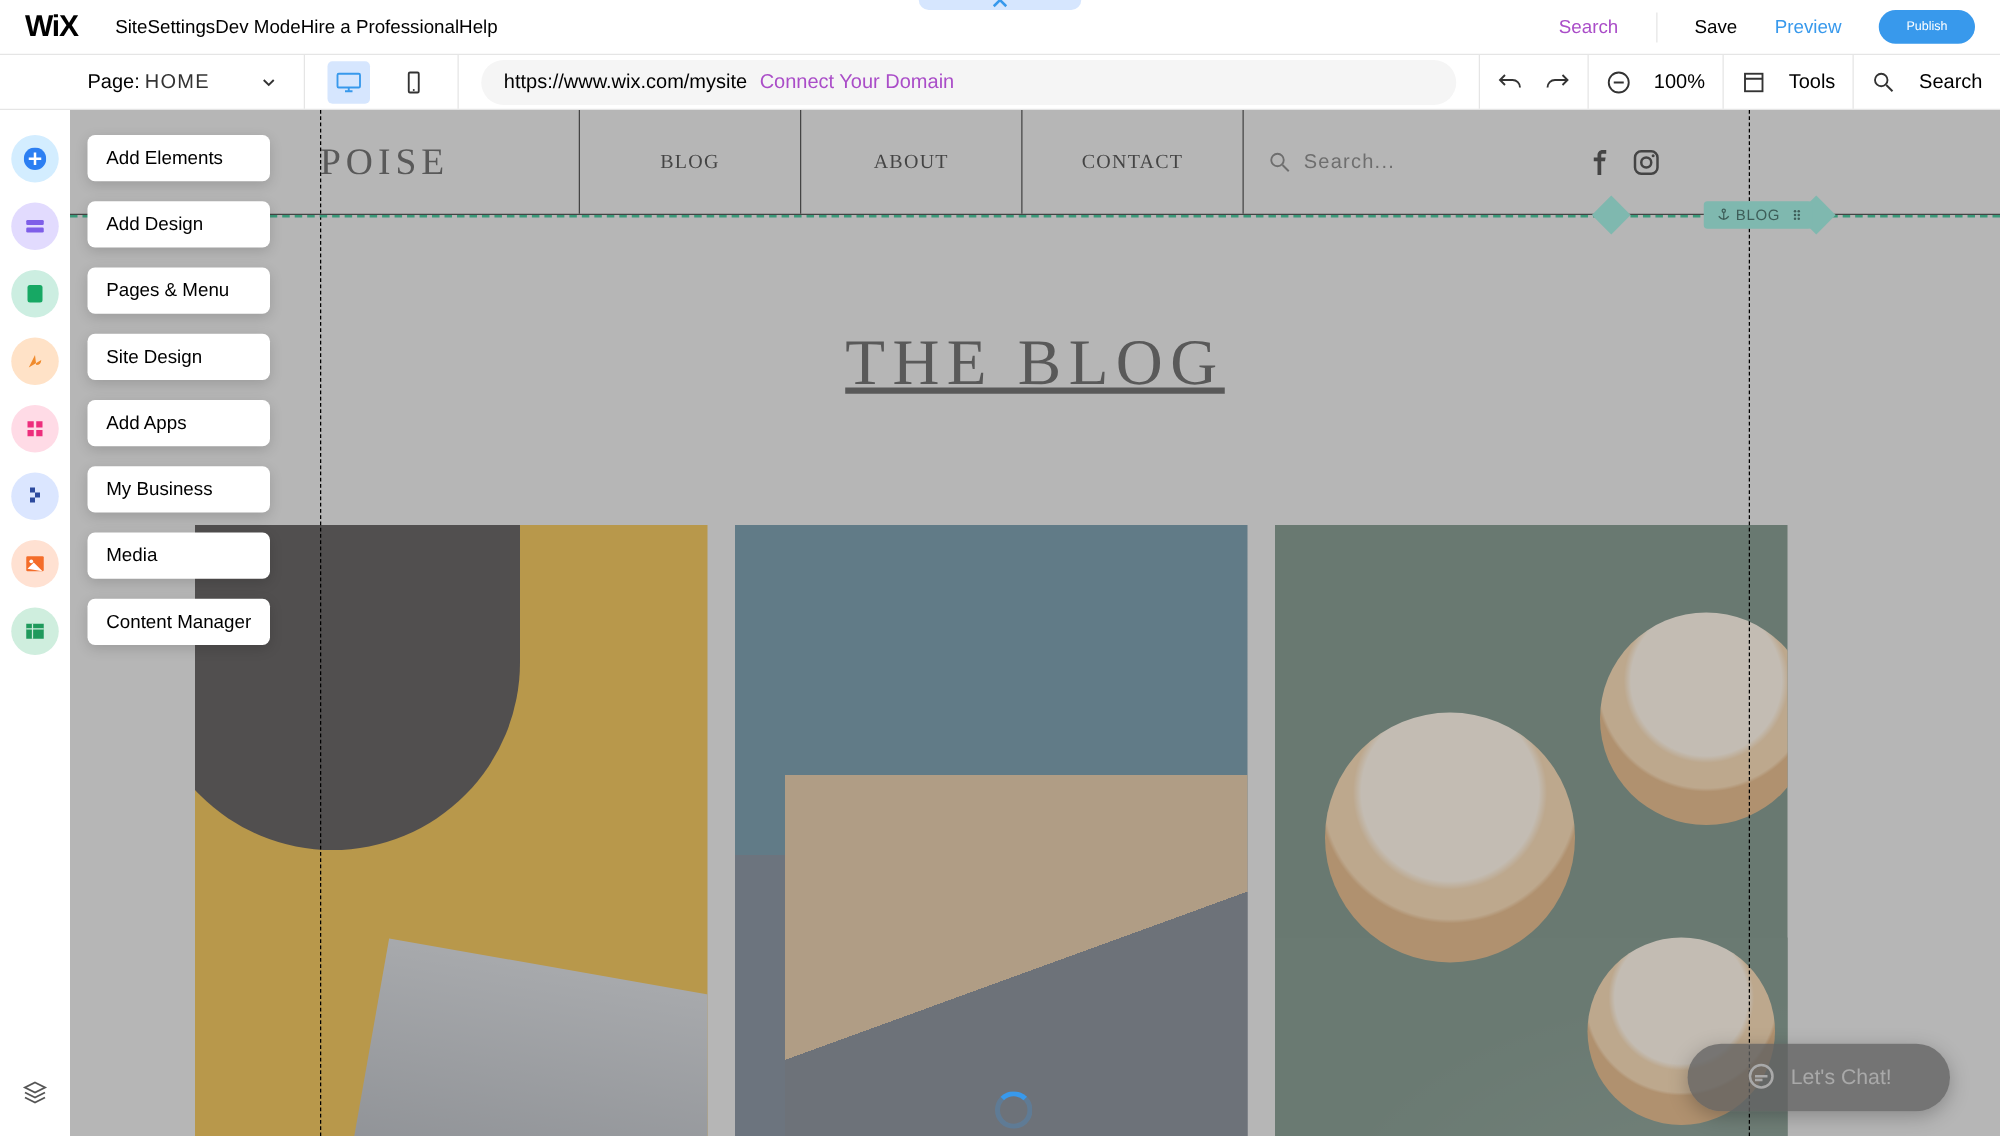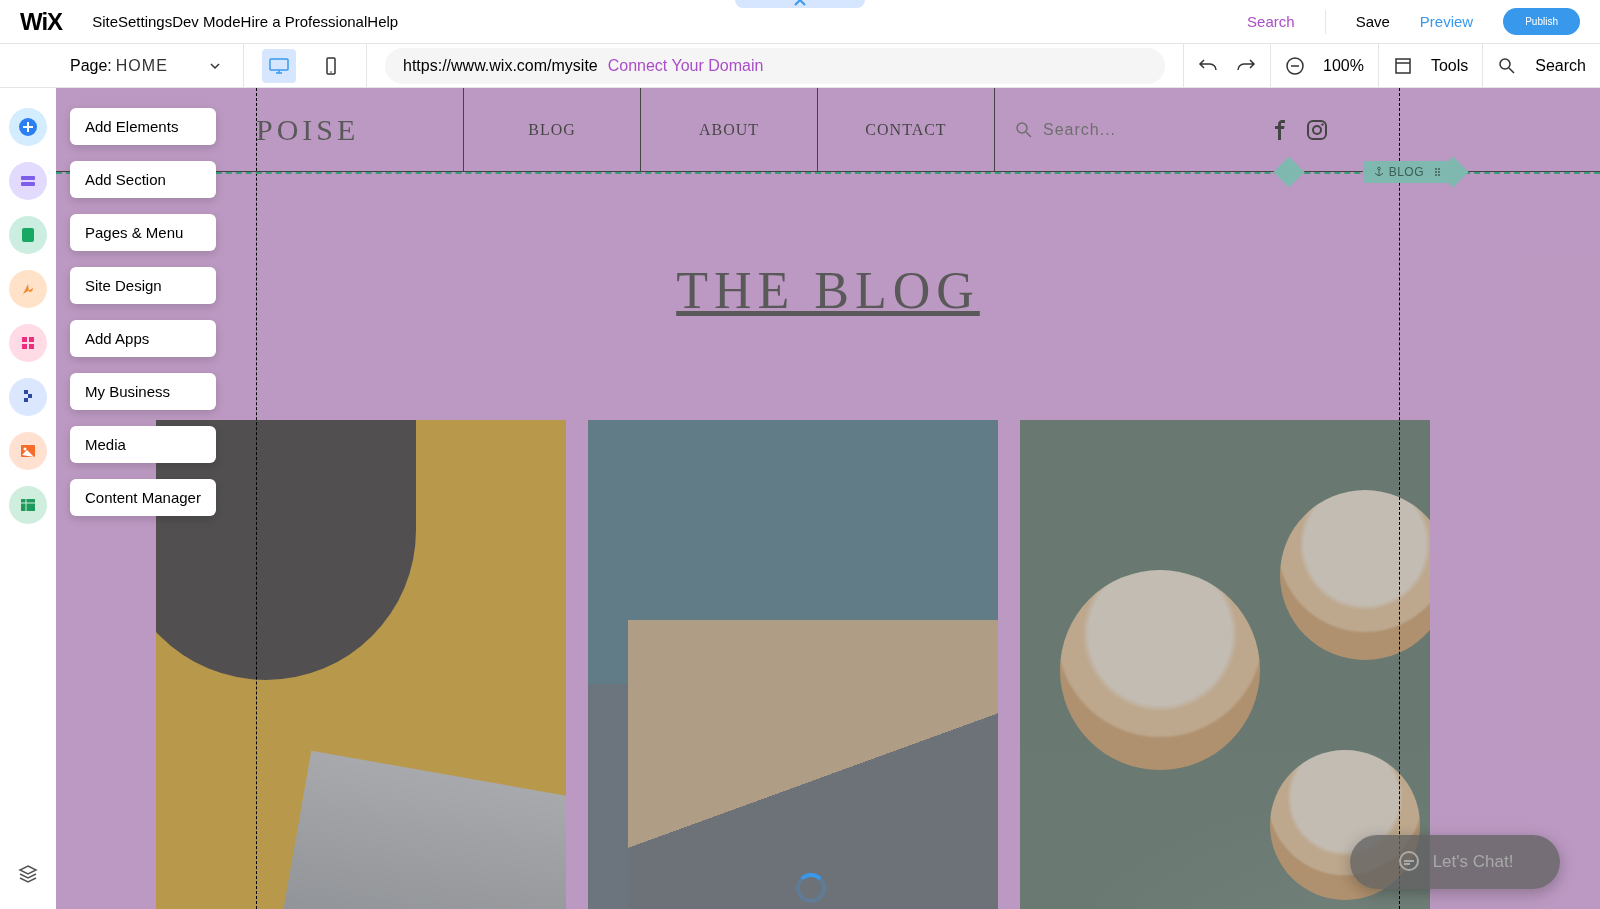--- a/index.html
+++ b/index.html
@@ -45,21 +45,21 @@
 .c-teal { background: #cfeede; }
 .rail-bottom { position: absolute; bottom: 24px; width:56px; display:flex; justify-content:center; }
 
 
 .floating-labels { position: absolute; left: 70px; top: 108px; z-index: 6; display: flex; flex-direction: column; gap: 16px; }
 .float-label { background: #fff; border-radius: 6px; padding: 10px 15px; font-size: 15px; color: #000; box-shadow: 0 3px 10px rgba(0,0,0,.15); white-space: nowrap; cursor: pointer;}
 
 
 .canvas { position: absolute; left: 56px; right: 0; top: 88px; bottom: 0; overflow: hidden; }
 .canvas-overlay { position:absolute; inset:0; background: rgba(135,135,135,.5); z-index: 2; pointer-events:none;}
-.stage { position: absolute; inset: 0; background: #f0abfc; }
+.stage { position: absolute; inset: 0; background: #e5e5e5; }
 
 
 .site-header { height: 84px; border-bottom: 1px solid #000; display: flex; align-items: stretch;}
 .site-logo-cell { width: 408px; border-right: 1px solid #000; display:flex; align-items:center; padding-left: 200px; font-family: Georgia, 'Times New Roman', serif; font-size: 30px; letter-spacing: 4px; color:#2b2b2b;}
 .site-nav-cell { width: 177px; border-right: 1px solid #000; display:flex; align-items:center; justify-content:center; font-family: Georgia, serif; font-size: 16px; letter-spacing: 1px;}
 .site-nav-cell.search { width: 250px; border-right: none; justify-content:flex-start; padding-left: 20px; gap: 10px; color:#555;}
 .site-icons { flex:1; display:flex; align-items:center; gap:16px; padding-left: 25px;}
 
 
 .blog-title-section { height: 236px; display:flex; align-items:center; justify-content:center; position:relative;}
@@ -244,21 +244,21 @@
     <svg width="22" height="22" viewBox="0 0 22 22">
         <path d="M11 3 L19 7 L11 11 L3 7 Z" stroke="#555" stroke-width="1.5" fill="none"></path>
         <path d="M3 11 L11 15 L19 11" stroke="#555" stroke-width="1.5" fill="none"></path>
         <path d="M3 15 L11 19 L19 15" stroke="#555" stroke-width="1.5" fill="none"></path>
       </svg>
   </div>
 </div>
 
 <div class="floating-labels">
   <div class="float-label">Add Elements</div>
-  <div class="float-label">Add Section</div>
+  <div class="float-label">Add Design</div>
   <div class="float-label">Pages &amp; Menu</div>
   <div class="float-label">Site Design</div>
   <div class="float-label">Add Apps</div>
   <div class="float-label">My Business</div>
   <div class="float-label">Media</div>
   <div class="float-label">Content Manager</div>
 </div>
 
 <div class="canvas">
   <div class="stage">

